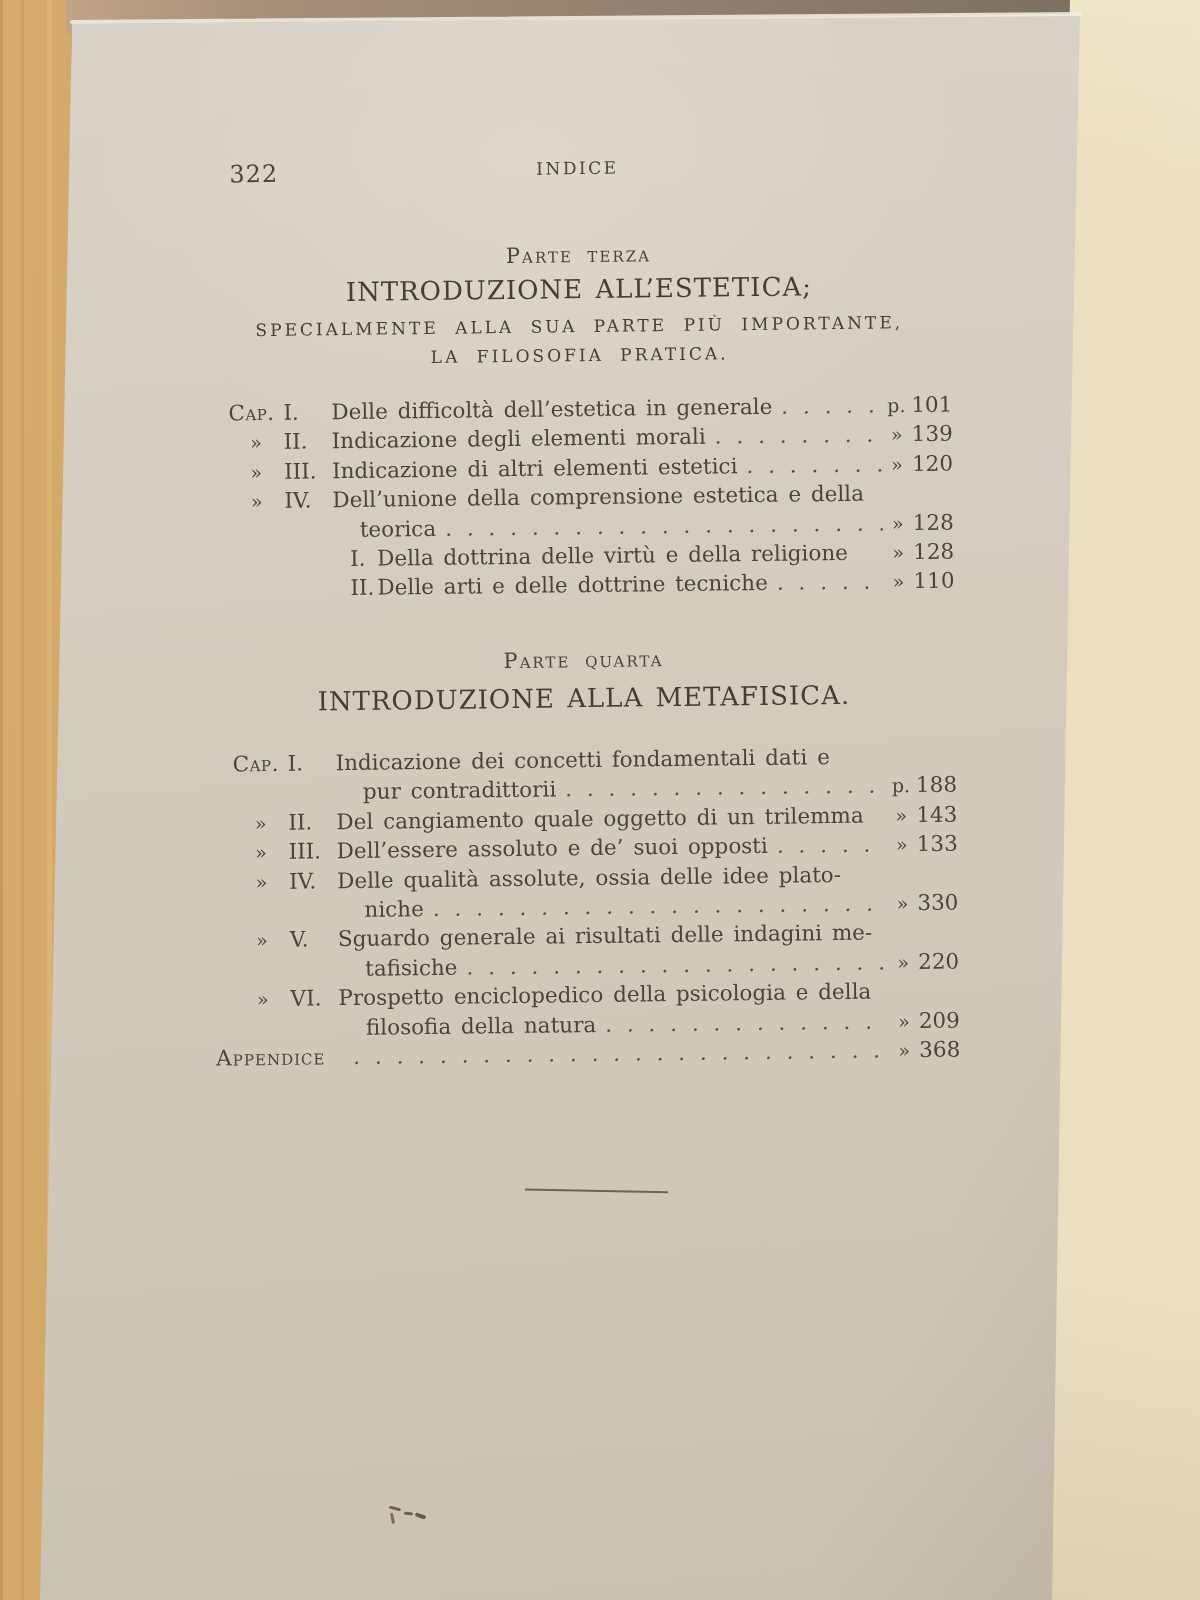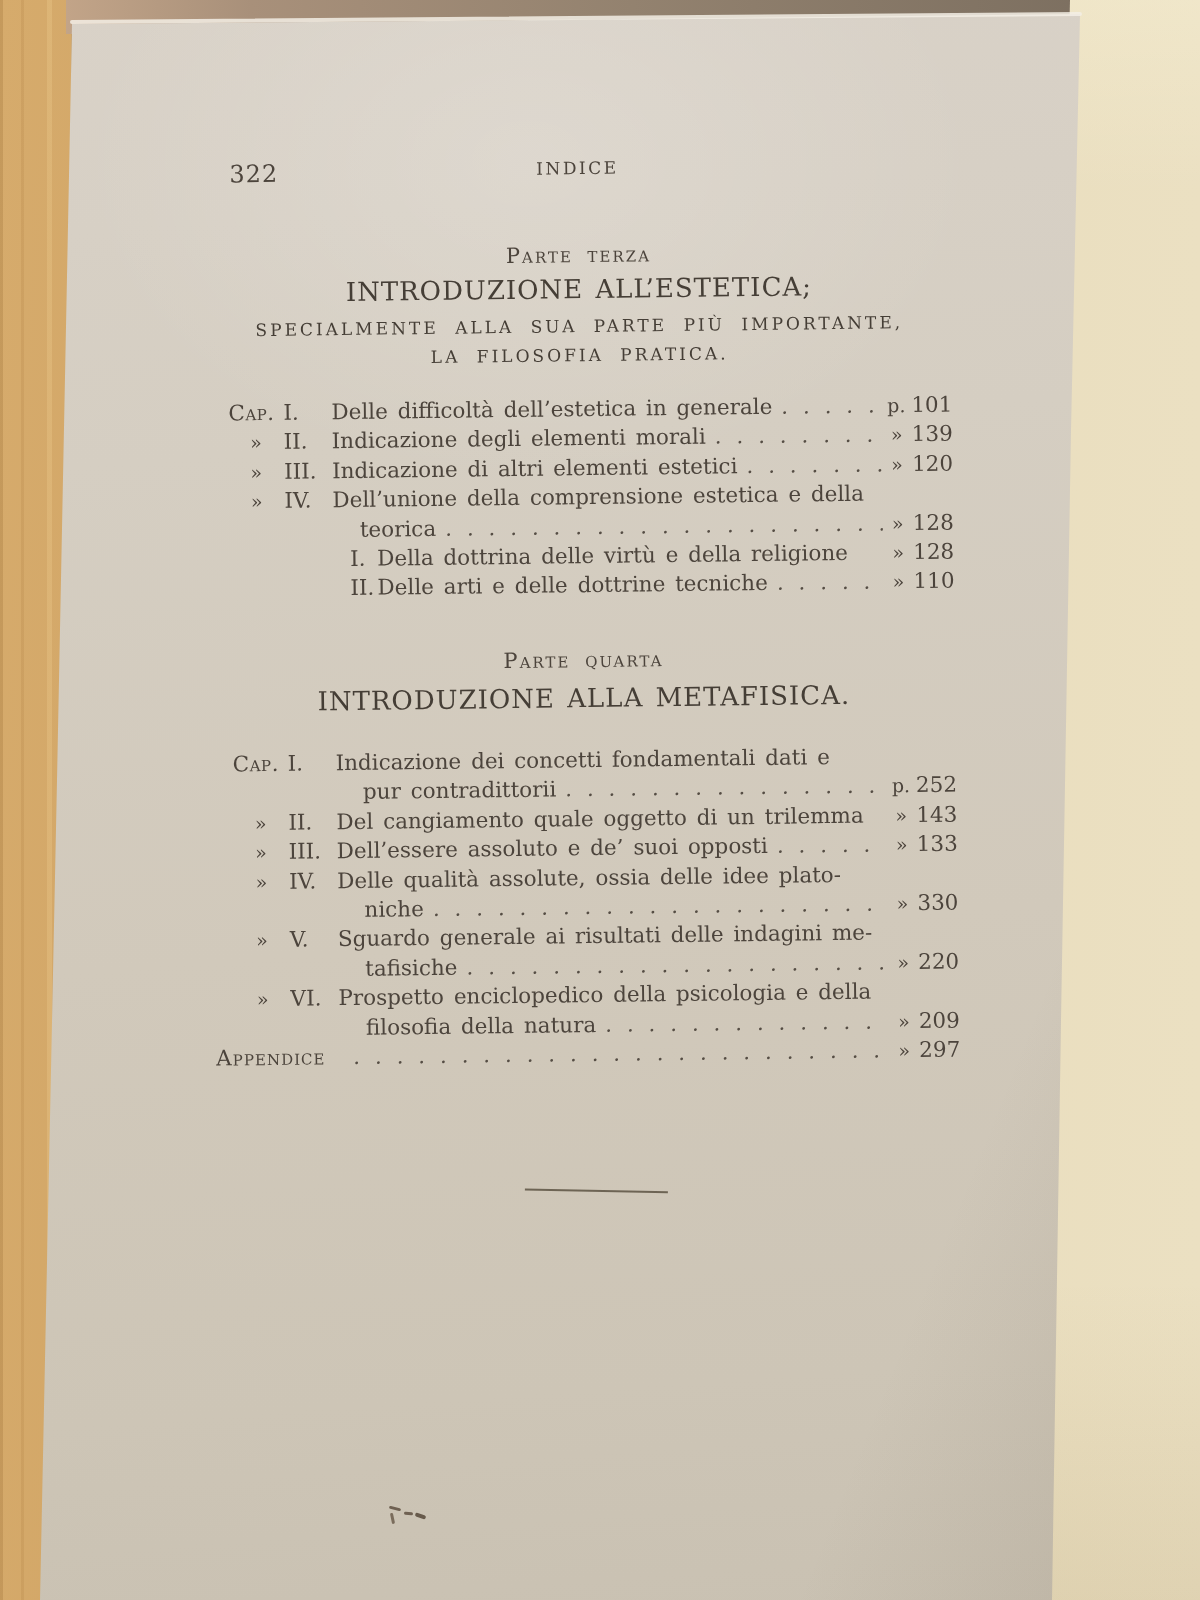--- a/index.html
+++ b/index.html
@@ -181,21 +181,21 @@
     <span class="leader"></span>
     <span class="ref"></span>
     <span class="pg"></span>
   </div>
         <div class="row t-cont">
     <span class="marker"></span>
 
     <span class="txt">pur contradittorii</span>
     <span class="leader">. . . . . . . . . . . . . . . . . . . . . . . . . . . . . . . . . . . . . . . .</span>
     <span class="ref">p.</span>
-    <span class="pg">252</span>
+    <span class="pg">188</span>
   </div>
         <div class="row t-main">
     <span class="marker g">»</span>
     <span class="num">II.</span>
     <span class="txt">Del cangiamento quale oggetto di un trilemma</span>
     <span class="leader"></span>
     <span class="ref">»</span>
     <span class="pg">143</span>
   </div>
         <div class="row t-main">
@@ -253,21 +253,21 @@
     <span class="leader">. . . . . . . . . . . . . . . . . . . . . . . . . . . . . . . . . . . . . . . .</span>
     <span class="ref">»</span>
     <span class="pg">209</span>
   </div>
         <div class="row t-appendix">
     <span class="marker">Appendice</span>
 
     <span class="txt"></span>
     <span class="leader">. . . . . . . . . . . . . . . . . . . . . . . . . . . . . . . . . . . . . . . .</span>
     <span class="ref">»</span>
-    <span class="pg">297</span>
+    <span class="pg">368</span>
   </div>
       </div>
 
     <div id="separator-rule"></div>
   </div>
 
   <div class="speck" id="speck-1"></div>
   <div class="speck" id="speck-2"></div>
   <div class="speck" id="speck-3"></div>
   <div class="speck" id="speck-4"></div>

